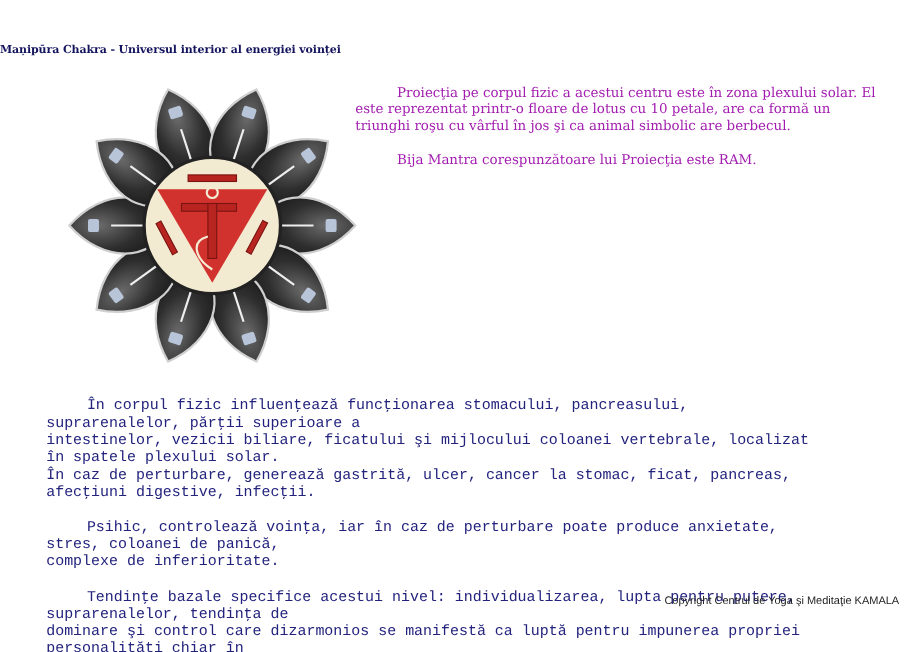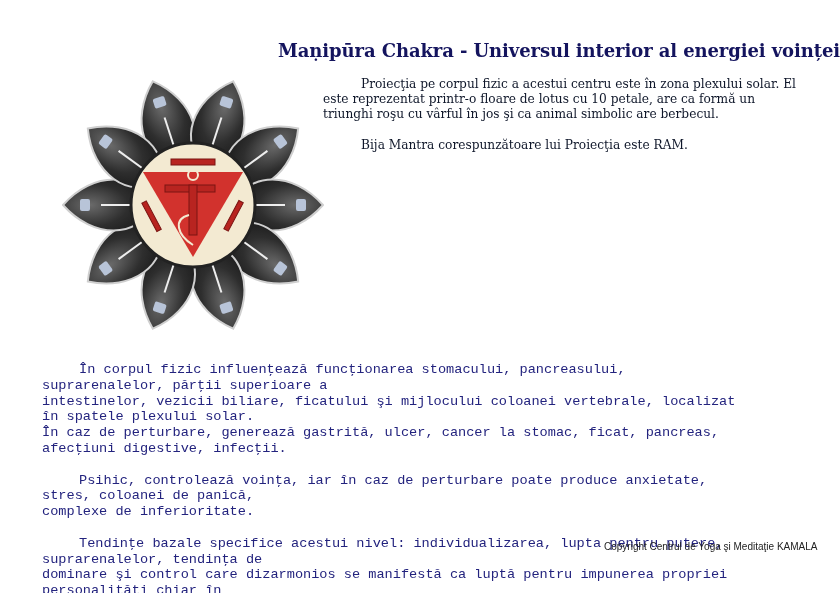--- a/index.html
+++ b/index.html
@@ -1,20 +1,20 @@
 <!DOCTYPE html>
 <html><head>
 <meta charset="utf-8">
 <style>
   html, body { margin:0; padding:0; background:#ffffff; }
   body { width:840px; height:593px; position:relative; overflow:hidden;
          font-family:"DejaVu Serif", serif; color:#1f1f7a; }
-  .title { position:absolute; left:0; width:840px; top:40px; text-align:right;
-           font-family:"DejaVu Serif", serif; font-weight:bold; font-size:18px; color:#14145e; letter-spacing:-0.1px; }
-  .right-col { position:absolute; left:323px; top:77px; width:475px; font-size:12.2px; line-height:15.2px; color:#0f172a; }
+  .title { position:absolute; left:0; width:840px; top:40px; text-align:left;
+           font-family:"DejaVu Serif", serif; font-weight:bold; font-size:10px; color:#14145e; letter-spacing:-0.1px; }
+  .right-col { position:absolute; left:323px; top:77px; width:475px; font-size:12.2px; line-height:15.2px; color:#a21caf; }
   .right-col p { margin:0 0 15px 0; text-indent:38px; white-space:pre-line; }
   .lower { position:absolute; left:42px; top:362px; width:700px; font-family:Liberation Mono, monospace;
            font-size:13.6px; line-height:15.8px; color:#23237e; }
   .lower p { margin:0 0 15.8px 0; text-indent:37px; white-space:pre-line; }
   .copyright { position:absolute; left:604px; top:541px; font-family:Liberation Sans, sans-serif; font-size:10px; color:#222; }
   .chakra { position:absolute; left:62px; top:70px; width:262px; height:270px; }
 </style>
 </head>
 <body>
 

